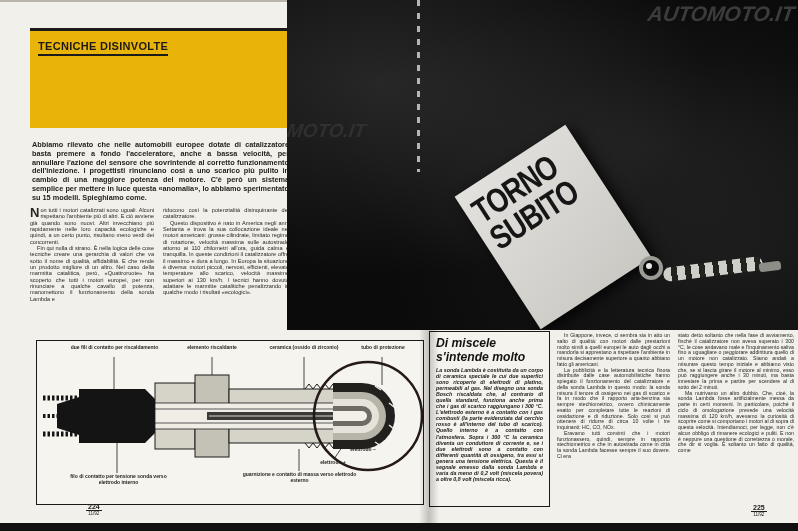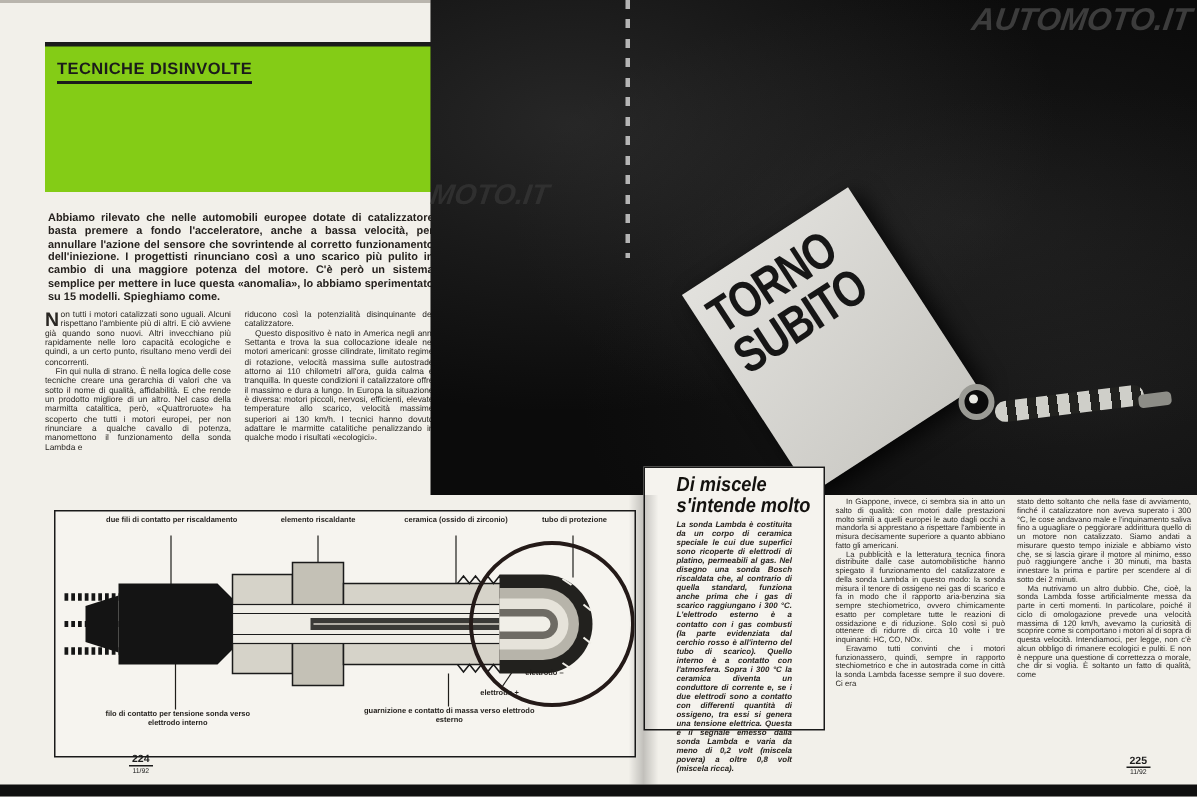--- a/index.html
+++ b/index.html
@@ -1,20 +1,20 @@
 <!DOCTYPE html>
 <html><head>
 <meta charset="utf-8">
 <style>
   html,body{margin:0;padding:0;background:#444;}
   #spread{position:relative;width:798px;height:531px;overflow:hidden;
     background:#f2f0ea;font-family:"Liberation Sans",sans-serif;color:#1c1c1c;}
   .abs{position:absolute;}
   
-  #headbox{left:30px;top:28px;width:258px;height:100px;background:#84cc16;
+  #headbox{left:30px;top:28px;width:258px;height:100px;background:#eab308;
     border-top:3px solid #1b1b1b;padding:5px 8px 0 8px;box-sizing:border-box;}
   #kicker{display:inline-block;font-size:11px;font-weight:bold;letter-spacing:.3px;
     color:#1b1b1b;border-bottom:2px solid #1b1b1b;padding-bottom:2px;}
   .titleline{font-size:33px;font-weight:900;color:#b13431;line-height:.92;
     transform:scaleX(.82);transform-origin:left center;letter-spacing:-1px;white-space:nowrap;}
   #titlewrap{margin-top:5px;}
   #intro{left:32px;top:134px;width:257px;font-size:7.3px;font-weight:bold;
     line-height:8.7px;text-align:justify;color:#26221f;}
   
   .col{font-size:5.6px;line-height:6.35px;text-align:justify;color:#2a2723;}
@@ -43,22 +43,22 @@
   #probe-dot{left:359px;top:263px;width:6px;height:6px;border-radius:50%;background:#e8e8e2;}
   #probe-body{left:376px;top:262px;width:100px;height:14px;border-radius:7px;transform:rotate(-7deg);
     background:repeating-linear-gradient(90deg,#cfcfc9 0 8px,#22221f 8px 14px);}
   #probe-tip{left:472px;top:262px;width:22px;height:9px;border-radius:3px;transform:rotate(-7deg);background:#8d8d87;}
   
   #diagram{left:36px;top:340px;width:388px;height:165px;border:1.3px solid #1a1a1a;
     background:#f6f4ef;box-sizing:border-box;}
   .dlabel{position:absolute;font-size:5px;font-weight:bold;text-align:center;
     line-height:5.8px;color:#211e1b;}
   
-  #sidebar{left:429px;top:311px;width:121px;height:176px;border:1.2px solid #1a1a1a;
-    background:#f5f3ee;box-sizing:border-box;padding:4px 21px;}
+  #sidebar{left:429px;top:331px;width:121px;height:176px;border:1.2px solid #1a1a1a;
+    background:#f5f3ee;box-sizing:border-box;padding:4px 6px;}
   .sbtitle{font-size:13.5px;font-weight:900;font-style:italic;line-height:13.5px;
     color:#14120f;transform:scaleX(.9);transform-origin:left center;white-space:nowrap;}
   #sbbody{margin-top:4px;font-size:5.3px;line-height:6.05px;font-weight:bold;font-style:italic;
     text-align:justify;color:#26221e;}
   
   #col3{left:557px;top:333px;width:113px;height:190px;font-size:5.2px;line-height:5.75px;}
   #col4{left:678px;top:333px;width:116px;height:190px;font-size:5.2px;line-height:5.75px;}
   
   .folio{text-align:center;color:#1c1c1c;}
   .folio .num{font-size:7px;font-weight:bold;border-bottom:1px solid #1c1c1c;padding:0 2px;}

